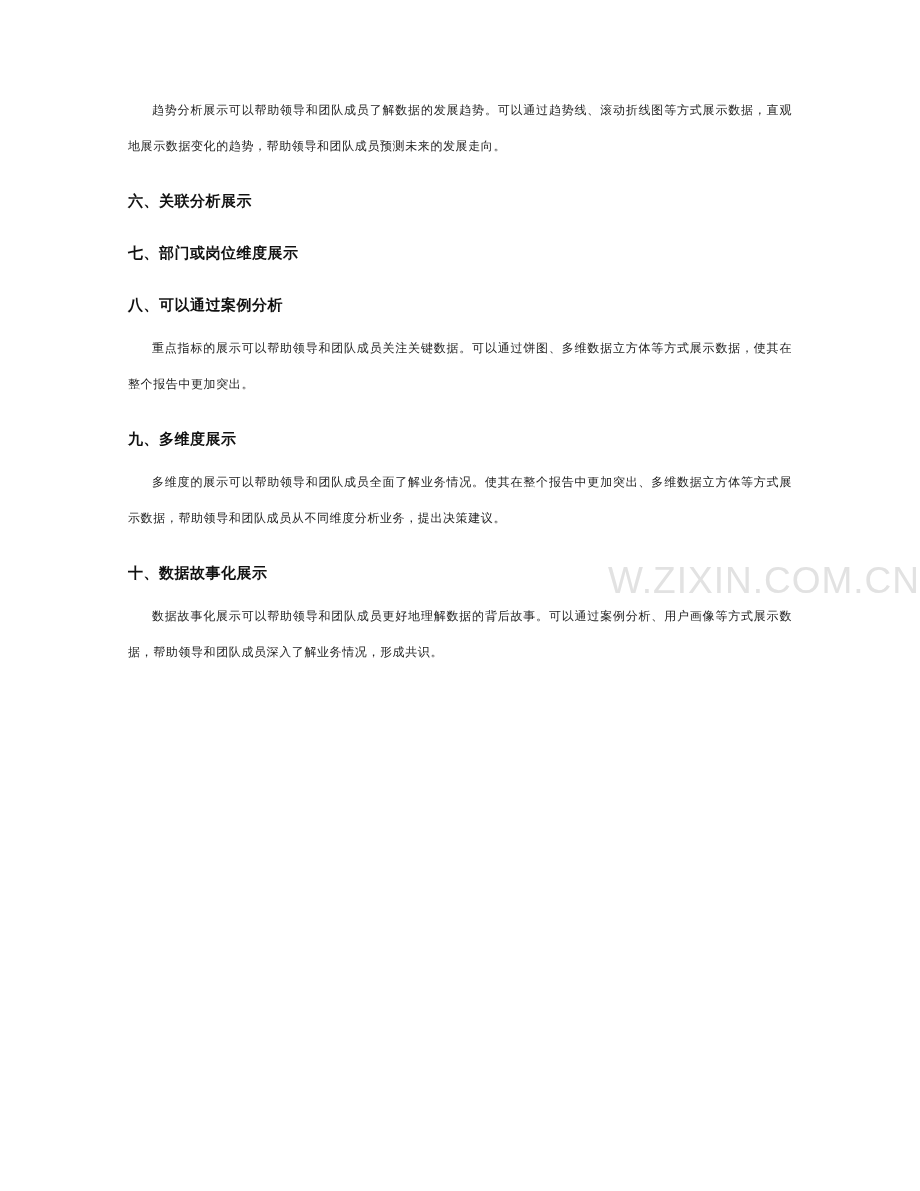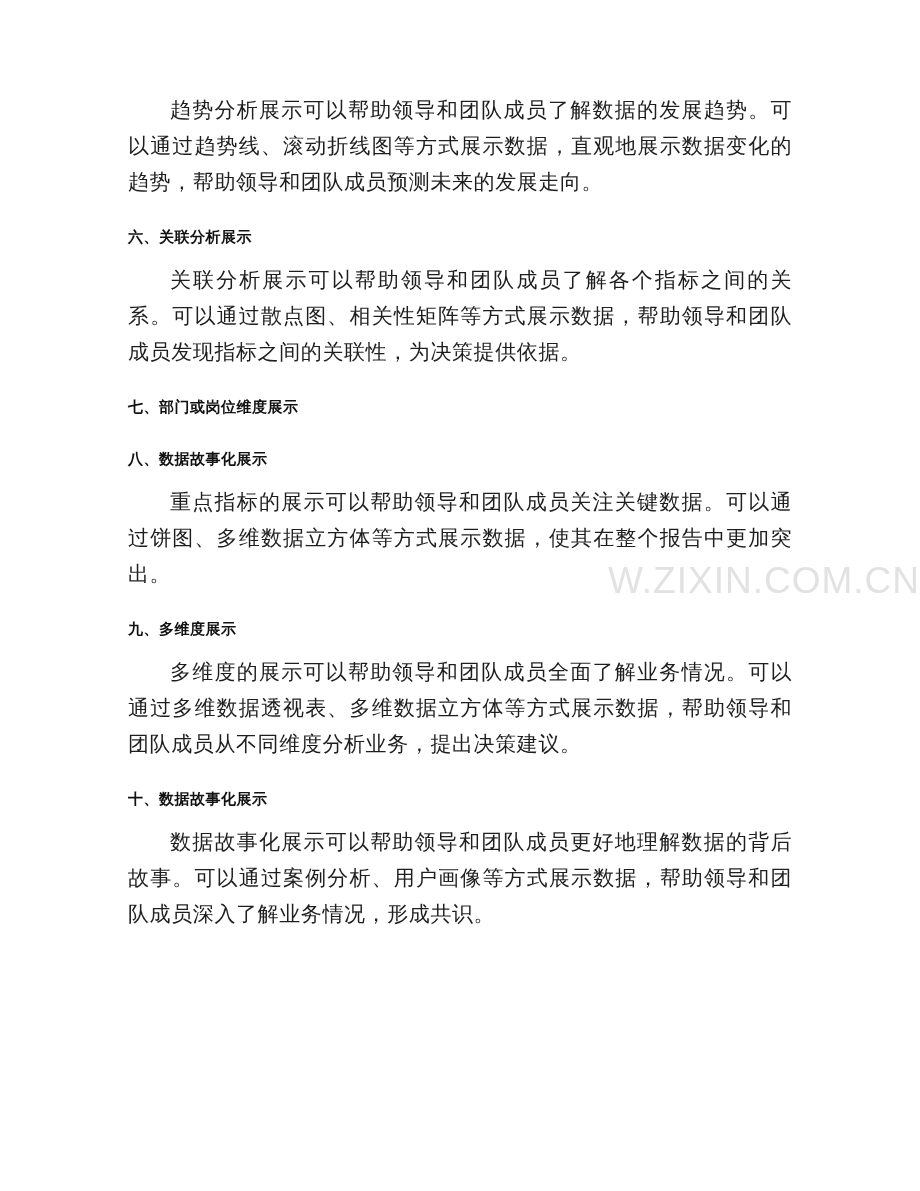--- a/index.html
+++ b/index.html
@@ -36,21 +36,21 @@
     user-select: none;
     pointer-events: none;
     z-index: 0;
   }
   .content {
     position: relative;
     z-index: 1;
   }
   p.para {
     margin: 0 0 5px 0;
-    font-size: 21px;
+    font-size: 12px;
     line-height: 36px;
     text-align: justify;
     text-indent: 2em;
     letter-spacing: 0.6px;
     color: #1e1e1e;
   }
   h2.heading {
     margin: 22px 0 10px 0;
     font-family: "Liberation Sans", sans-serif;
     font-size: 15px;
@@ -75,35 +75,34 @@
   <div class="watermark">W.ZIXIN.COM.CN</div>
 
   <div class="content">
 
     <div class="block">
       <p class="para">趋势分析展示可以帮助领导和团队成员了解数据的发展趋势。可以通过趋势线、滚动折线图等方式展示数据，直观地展示数据变化的趋势，帮助领导和团队成员预测未来的发展走向。</p>
     </div>
 
     <div class="block">
       <h2 class="heading">六、关联分析展示</h2>
-      <p class="para">关联分析展示可以帮助领导和团队成员了解各个指标之间的关系。可以通过散点图、相关性矩阵等方式展示数据，帮助领导和团队成员发现指标之间的关联性，为决策提供依据。</p>
     </div>
 
     <div class="block">
       <h2 class="heading">七、部门或岗位维度展示</h2>
     </div>
 
     <div class="block">
-      <h2 class="heading">八、数据故事化展示</h2>
+      <h2 class="heading">八、可以通过案例分析</h2>
       <p class="para">重点指标的展示可以帮助领导和团队成员关注关键数据。可以通过饼图、多维数据立方体等方式展示数据，使其在整个报告中更加突出。</p>
     </div>
 
     <div class="block">
       <h2 class="heading">九、多维度展示</h2>
-      <p class="para">多维度的展示可以帮助领导和团队成员全面了解业务情况。可以通过多维数据透视表、多维数据立方体等方式展示数据，帮助领导和团队成员从不同维度分析业务，提出决策建议。</p>
+      <p class="para">多维度的展示可以帮助领导和团队成员全面了解业务情况。使其在整个报告中更加突出、多维数据立方体等方式展示数据，帮助领导和团队成员从不同维度分析业务，提出决策建议。</p>
     </div>
 
     <div class="block">
       <h2 class="heading">十、数据故事化展示</h2>
       <p class="para">数据故事化展示可以帮助领导和团队成员更好地理解数据的背后故事。可以通过案例分析、用户画像等方式展示数据，帮助领导和团队成员深入了解业务情况，形成共识。</p>
     </div>
 
   </div>
 </div>
 

